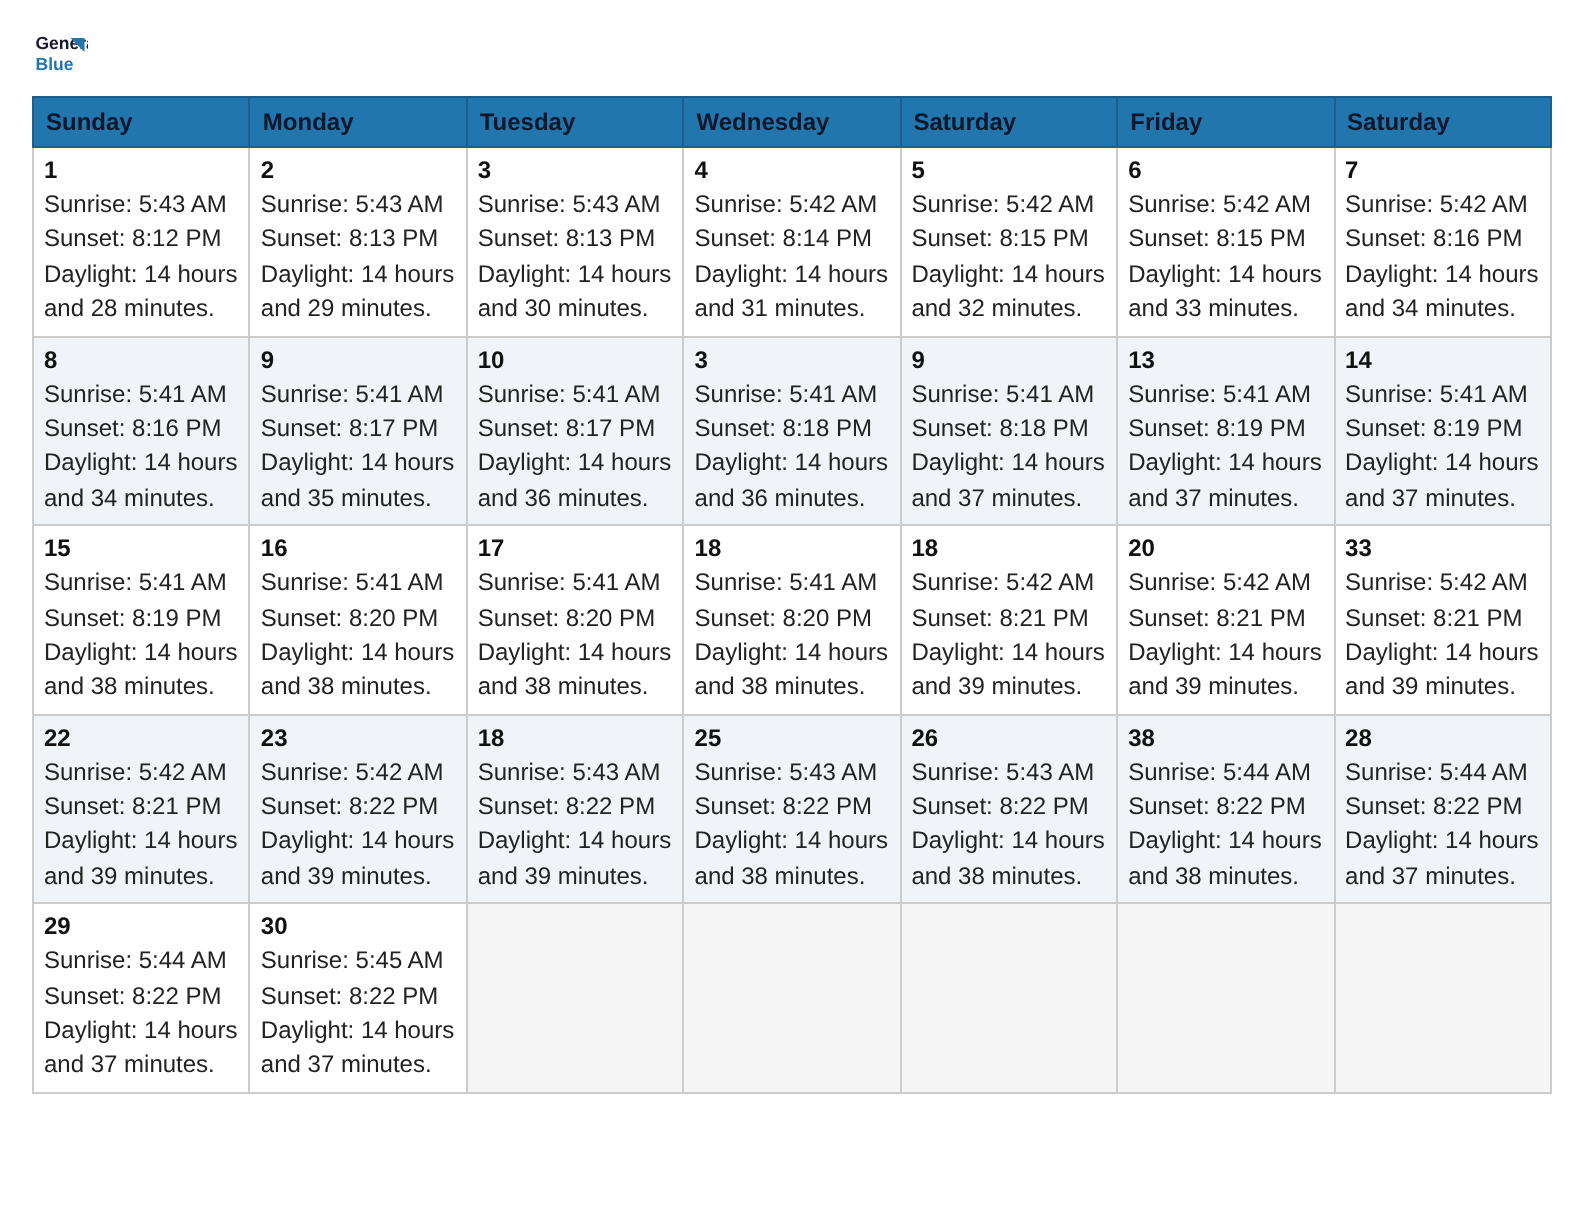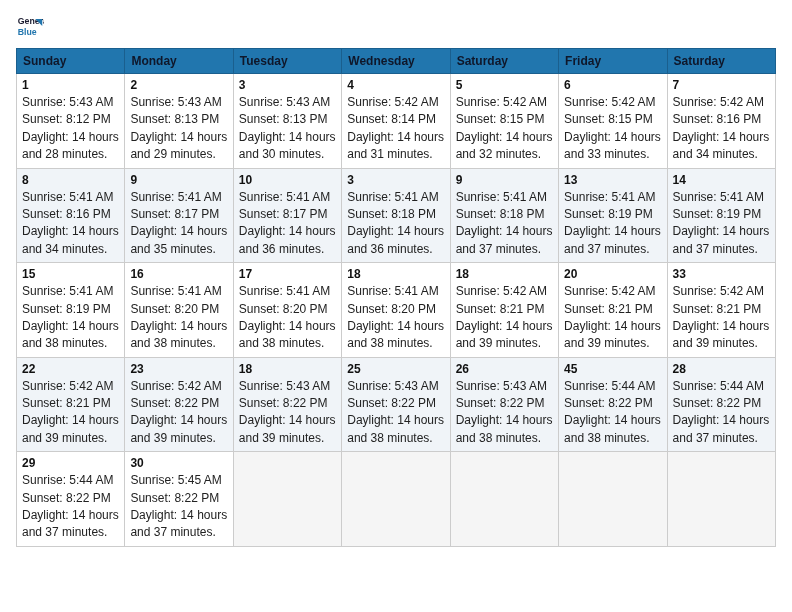--- a/index.html
+++ b/index.html
@@ -341,21 +341,21 @@
       </td>
           <td>
         <span class="day-num">26</span>
         <div class="day-info">
           Sunrise: 5:43 AM<br>
           Sunset: 8:22 PM<br>
           Daylight: 14 hours and 38 minutes.
         </div>
       </td>
           <td>
-        <span class="day-num">45</span>
+        <span class="day-num">38</span>
         <div class="day-info">
           Sunrise: 5:44 AM<br>
           Sunset: 8:22 PM<br>
           Daylight: 14 hours and 38 minutes.
         </div>
       </td>
           <td>
         <span class="day-num">28</span>
         <div class="day-info">
           Sunrise: 5:44 AM<br>

